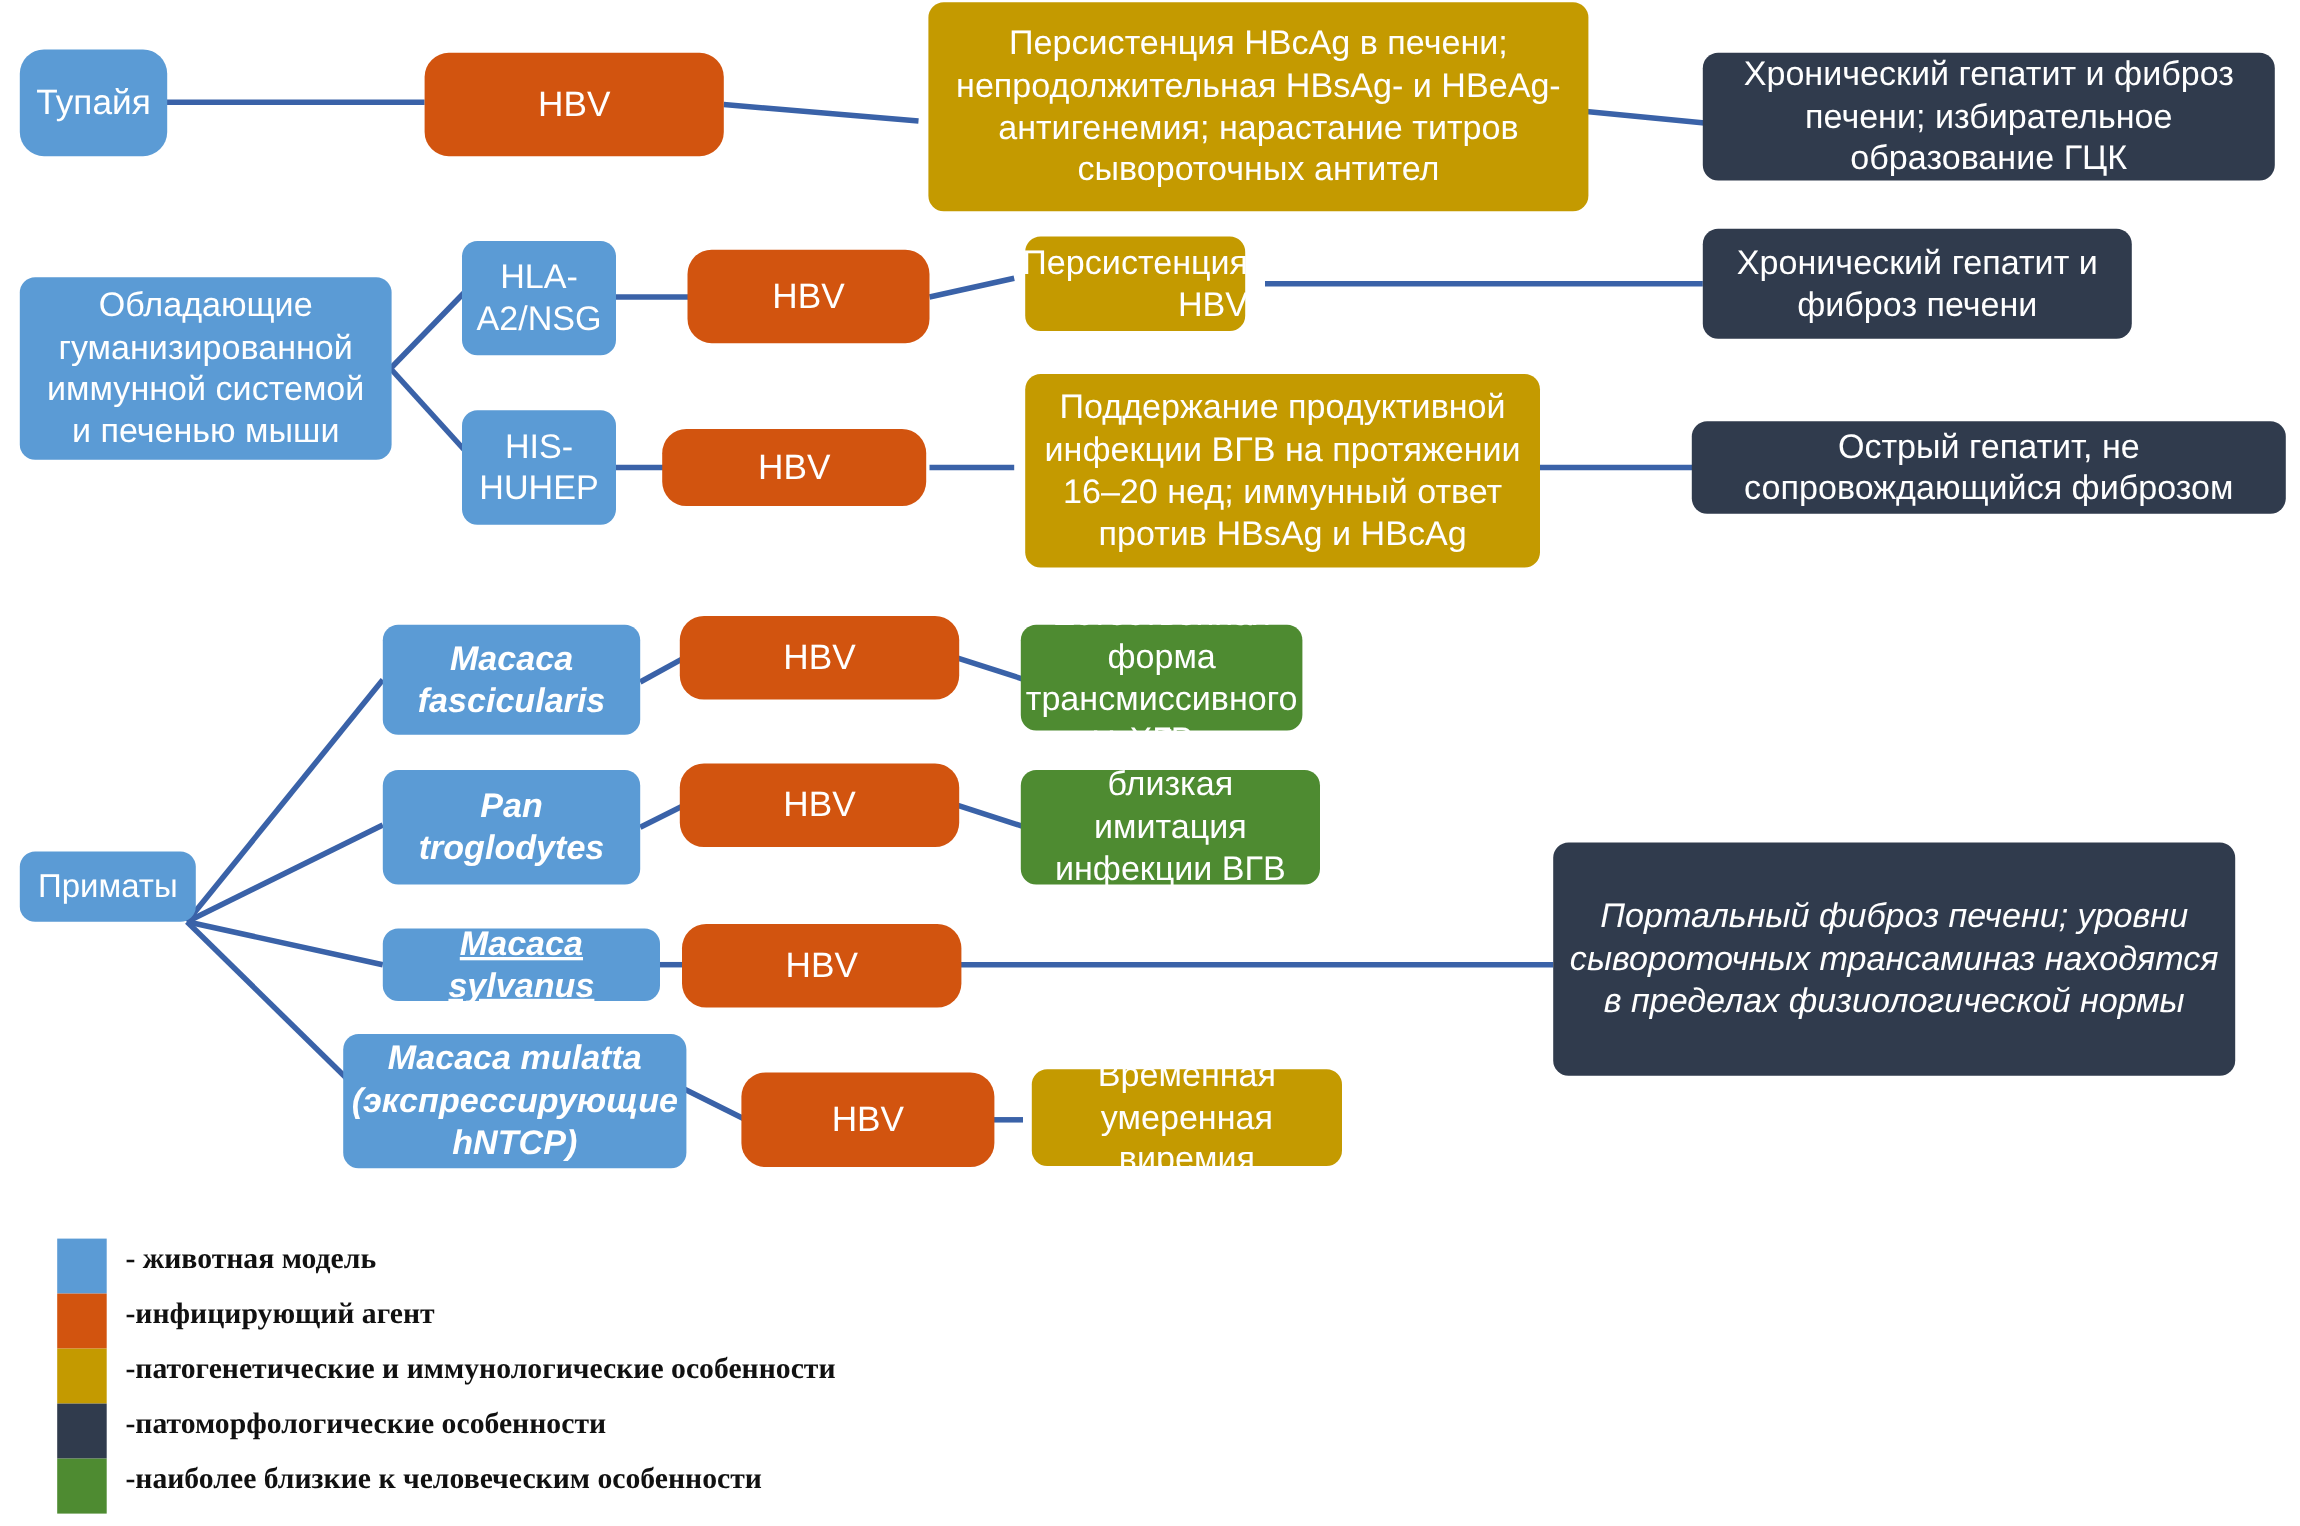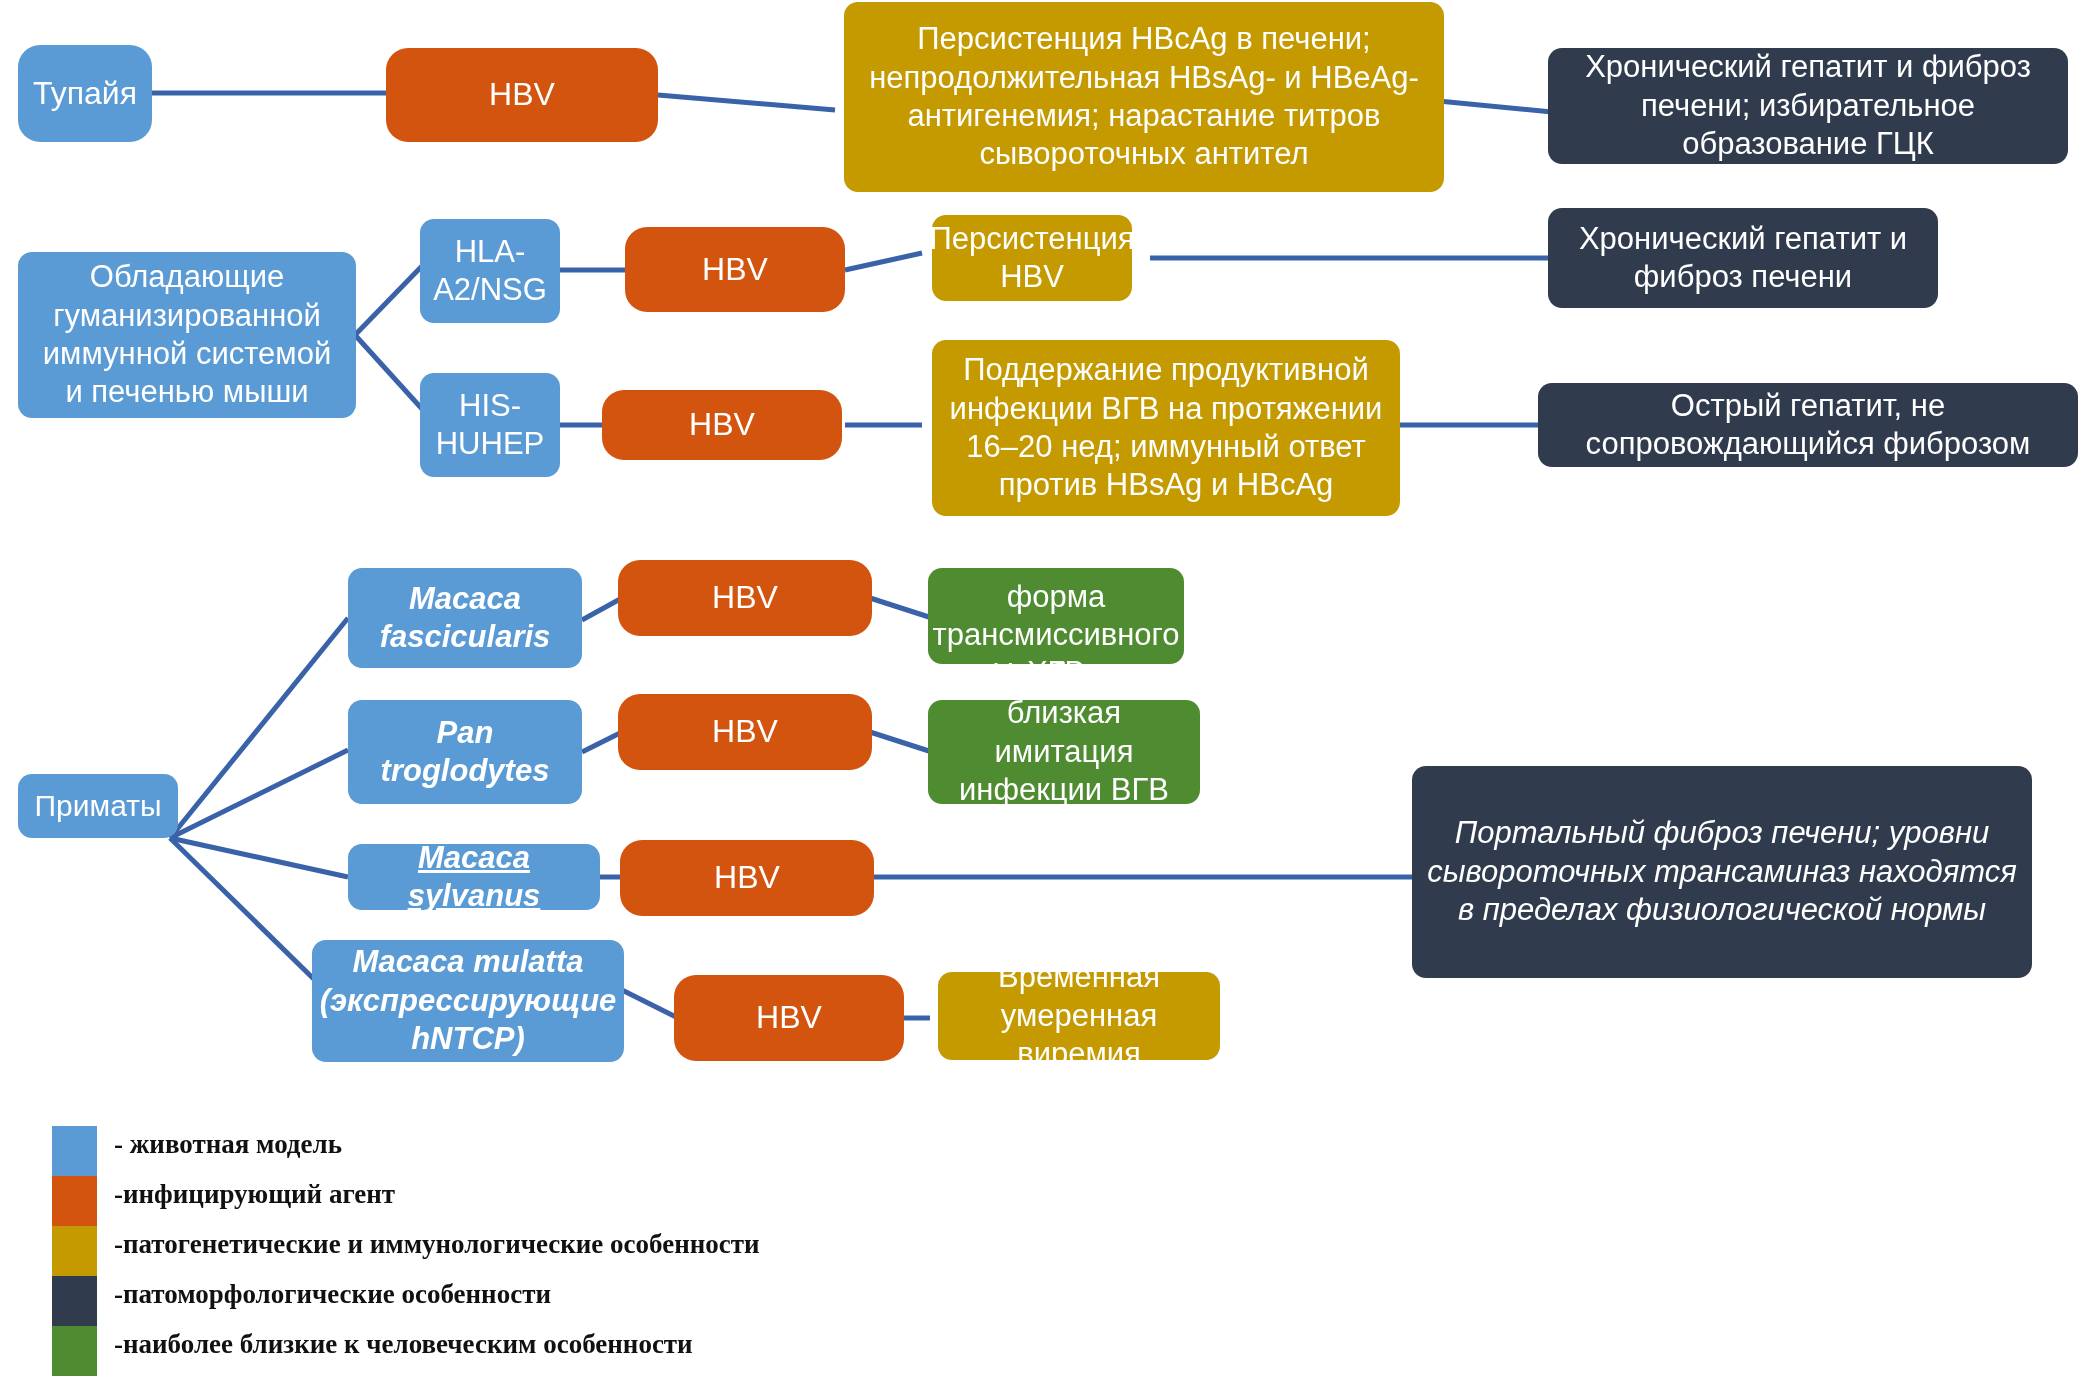--- a/index.html
+++ b/index.html
@@ -82,21 +82,21 @@
   <div class="node gold f31" style="left:832px;top:2px;width:600px;height:190px;">Персистенция HBcAg в печени; непродолжительная HBsAg- и HBeAg-антигенемия; нарастание титров сывороточных антител</div>
 
   <div class="node dark f31" style="left:1548px;top:48px;width:520px;height:116px;">Хронический гепатит и фиброз печени; избирательное образование ГЦК</div>
 
   <div class="node blue f31" style="left:18px;top:252px;width:338px;height:166px;">Обладающие гуманизированной иммунной системой и печенью мыши</div>
 
   <div class="node blue f31" style="left:420px;top:219px;width:140px;height:104px;">HLA-A2/NSG</div>
 
   <div class="node orange f32" style="left:625px;top:227px;width:220px;height:85px;">HBV</div>
 
-  <div class="node gold f31" style="left:920px;top:215px;width:200px;height:86px;">Персистенция HBV</div>
+  <div class="node gold f31" style="left:920px;top:215px;width:200px;height:86px;text-align:right;">Персистенция HBV</div>
 
   <div class="node blue f31" style="left:420px;top:373px;width:140px;height:104px;">HIS-HUHEP</div>
 
   <div class="node dark f31" style="left:1548px;top:208px;width:390px;height:100px;">Хронический гепатит и фиброз печени</div>
 
   <div class="node orange f32" style="left:602px;top:390px;width:240px;height:70px;">HBV</div>
 
   <div class="node gold f31" style="left:920px;top:340px;width:468px;height:176px;">Поддержание продуктивной инфекции ВГВ на протяжении 16–20 нед; иммунный ответ против HBsAg и HBcAg</div>
 
   <div class="node dark f31" style="left:1538px;top:383px;width:540px;height:84px;">Острый гепатит, не сопровождающийся фиброзом</div>

